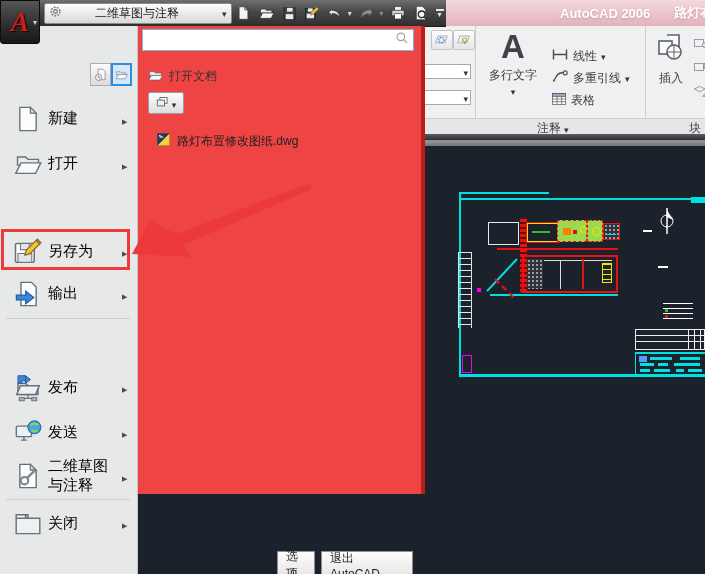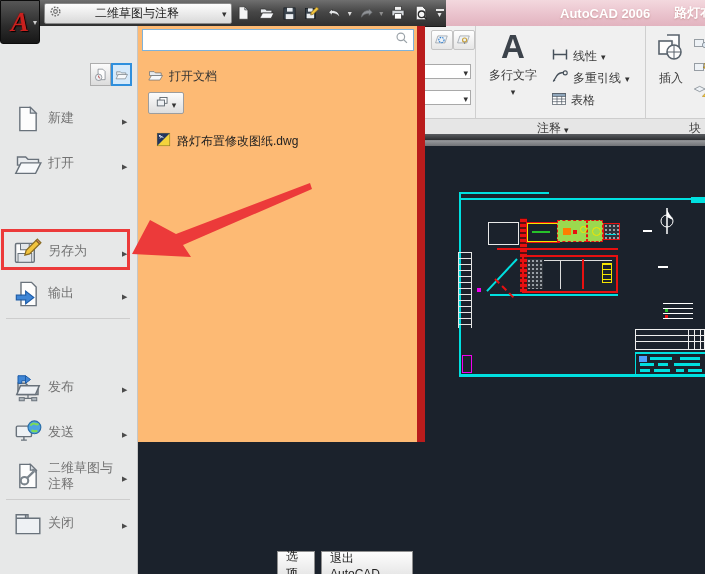--- a/index.html
+++ b/index.html
@@ -56,32 +56,32 @@
   .canvas{position:absolute;left:425px;top:146px;width:280px;height:428px;background:#1b222c;z-index:4;}
   .shape{position:absolute;}
   .ladder{border-left:1px solid #e6e6e6;border-right:1px solid #e6e6e6;
        background:repeating-linear-gradient(#e6e6e6 0 1px,transparent 1px 6px);}
   .hatchdots{background-color:#2e333a;background-image:radial-gradient(#9aa0a6 0.8px,transparent 1px);background-size:4px 4px;}
   .redwall{background:repeating-linear-gradient(0deg,#e81010 0 3px,#5a1010 3px 5px);}
   .minitable{background:repeating-linear-gradient(#fff 0 1px,transparent 1px 5px);}
   
   .menuL{position:absolute;left:0;top:26px;width:138px;height:548px;background:#e7e8e8;
        border-right:1px solid #c6c6c6;box-sizing:border-box;z-index:20;}
-  .menuR{position:absolute;left:138px;top:26px;width:287px;height:416px;background:#fdba74;
-       border-right:8px solid #b91c1c;box-sizing:border-box;z-index:20;}
+  .menuR{position:absolute;left:138px;top:26px;width:287px;height:468px;background:#ef4444;
+       border-right:4px solid #b91c1c;box-sizing:border-box;z-index:20;}
   .search{position:absolute;left:4px;top:3px;width:272px;height:22px;background:#fff;
        border:1px solid #7fb2d9;display:flex;align-items:center;box-sizing:border-box;}
   .search input{flex:1;border:none;outline:none;font-size:12px;height:18px;background:transparent;padding:0 4px;}
   .toggles{position:absolute;left:90px;top:37px;display:flex;}
   .tgl{width:21px;height:23px;border:1px solid #adadad;background:linear-gradient(#fbfbfb,#dcdcdc);
        display:flex;align-items:center;justify-content:center;box-sizing:border-box;}
   .tgl.sel{border:2px solid #2f8fdd;background:#d5e9fa;}
   .mrow{position:absolute;left:0;width:138px;display:flex;align-items:center;box-sizing:border-box;padding-left:8px;}
   .mrow .mi{width:40px;height:36px;display:flex;align-items:center;justify-content:center;flex:none;}
-  .mrow .ml{flex:1;font-size:13px;color:#737373;line-height:1.25;}
+  .mrow .ml{flex:1;font-size:15px;color:#000000;line-height:1.25;}
   .subarrow{width:16px;flex:none;}
   .subarrow::after{content:"▶";font-size:7px;color:#4b4b4b;}
   .msep{position:absolute;left:6px;width:124px;height:1px;background:#cdcdcd;}
   .dochead{position:absolute;left:10px;top:42px;display:flex;align-items:center;gap:5px;font-size:12px;color:#333;}
   .winbtn{position:absolute;left:10px;top:66px;width:36px;height:22px;border:1px solid #9d9d9d;border-radius:2px;
        background:linear-gradient(#fcfcfc,#dedede);display:flex;align-items:center;justify-content:center;gap:3px;box-sizing:border-box;}
   .filerow{position:absolute;left:18px;top:106px;display:flex;align-items:center;gap:6px;font-size:12px;color:#222;}
   .footbtn{position:absolute;top:525px;height:28px;border:1px solid #8f8f8f;background:linear-gradient(#fdfdfd,#e4e4e4);
        font-size:12px;color:#222;display:flex;align-items:center;justify-content:center;padding:0 8px;box-sizing:border-box;}
   

